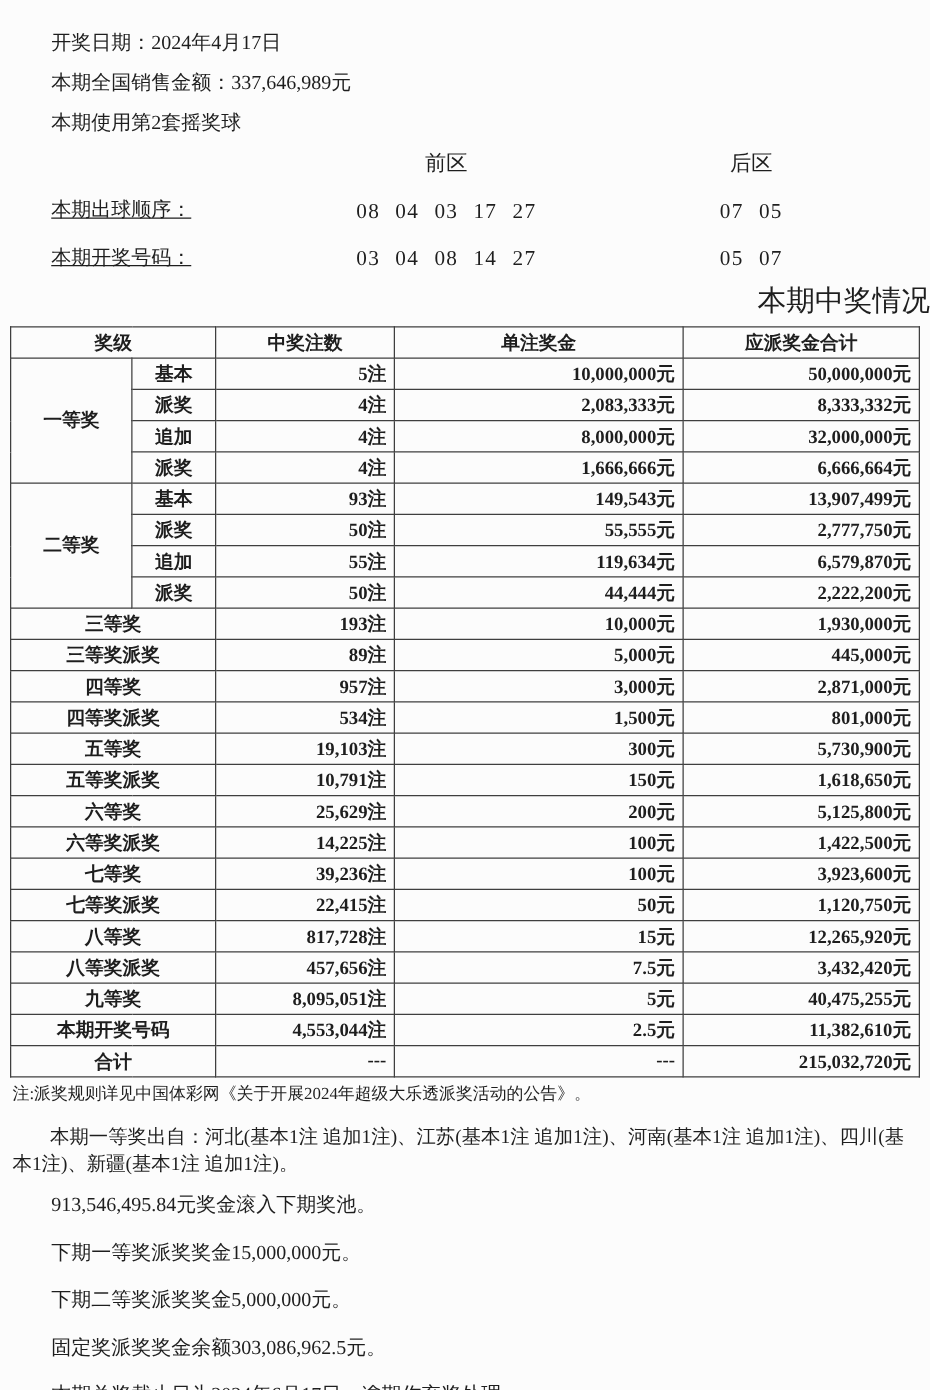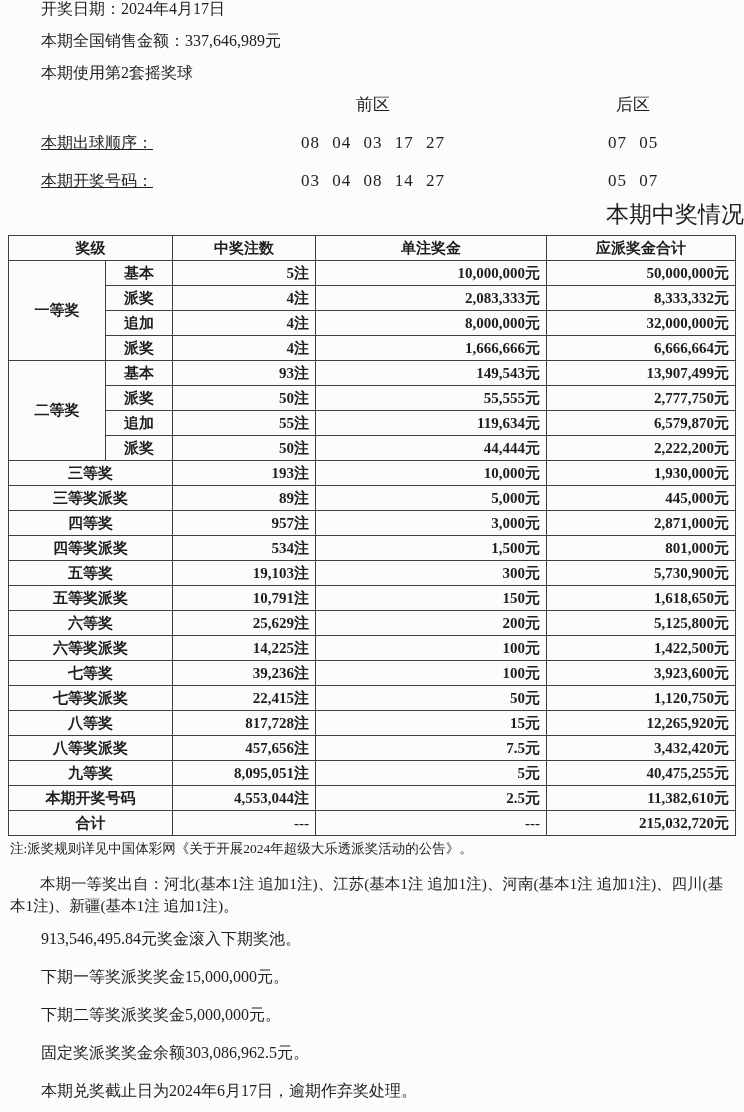--- a/index.html
+++ b/index.html
@@ -1,24 +1,24 @@
 <!DOCTYPE html>
 <html><head>
 <meta charset="utf-8">
 <style>
   html,body{margin:0;padding:0;background:#ffffff;}
   .page{
     width:744px;height:1112px;overflow:hidden;position:relative;
     background:#fcfcfc;color:#1e1e1e;
     font-family:"Liberation Serif","DejaVu Serif",serif;
   }
-  .info{margin-left:41px;font-size:16px;}
+  .info{padding-top:26px;margin-left:41px;font-size:16px;}
   .info-line{line-height:18px;margin-bottom:14px;}
 
-  .drow{display:flex;align-items:flex-start;gap:16px;}
+  .drow{display:flex;align-items:flex-start;}
   .drow.hdr{margin-top:8px;}
   .drow.vals{margin-top:20px;}
   .dlabel{width:210px;margin-left:41px;font-size:16px;line-height:18px;text-decoration:underline;}
   .dfront{width:212px;text-align:center;font-size:17px;line-height:18px;}
   .dback{width:140px;margin-left:68px;text-align:center;font-size:17px;line-height:18px;}
   .nums{word-spacing:7px;letter-spacing:1px;}
 
   .tbl-title{text-align:right;font-size:23px;line-height:20px;margin-top:15px;}
 
   table.prize{

